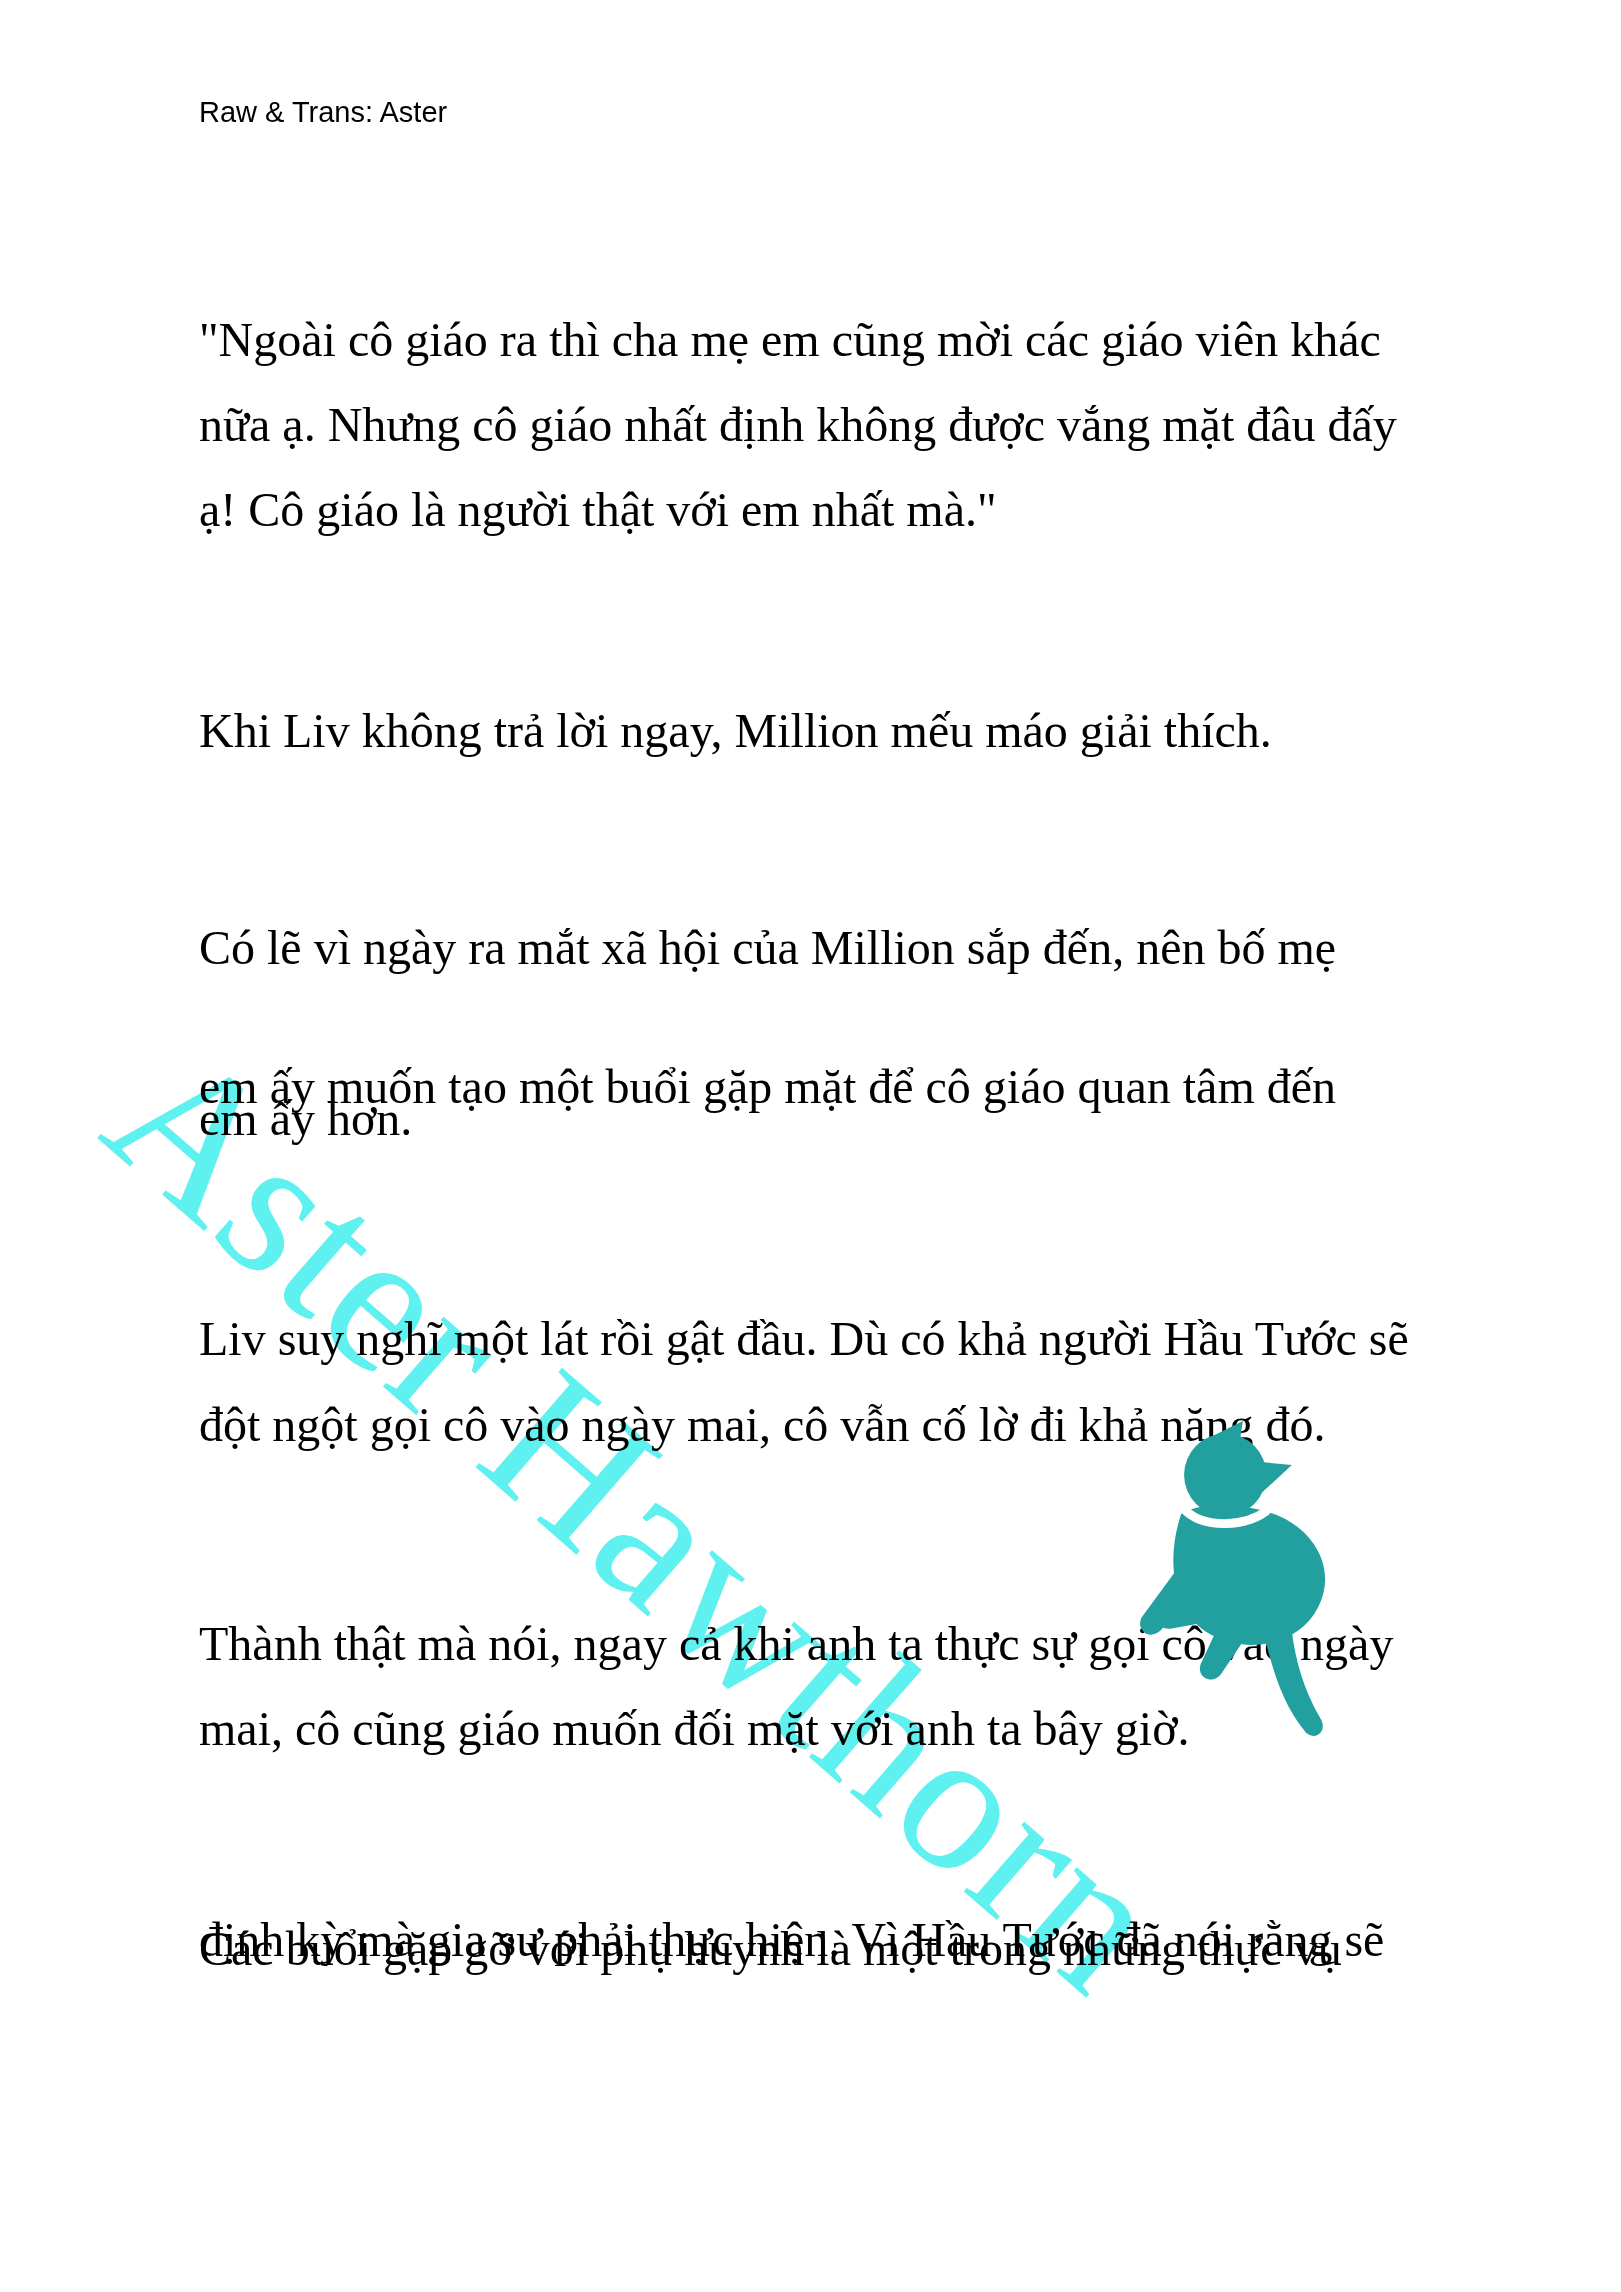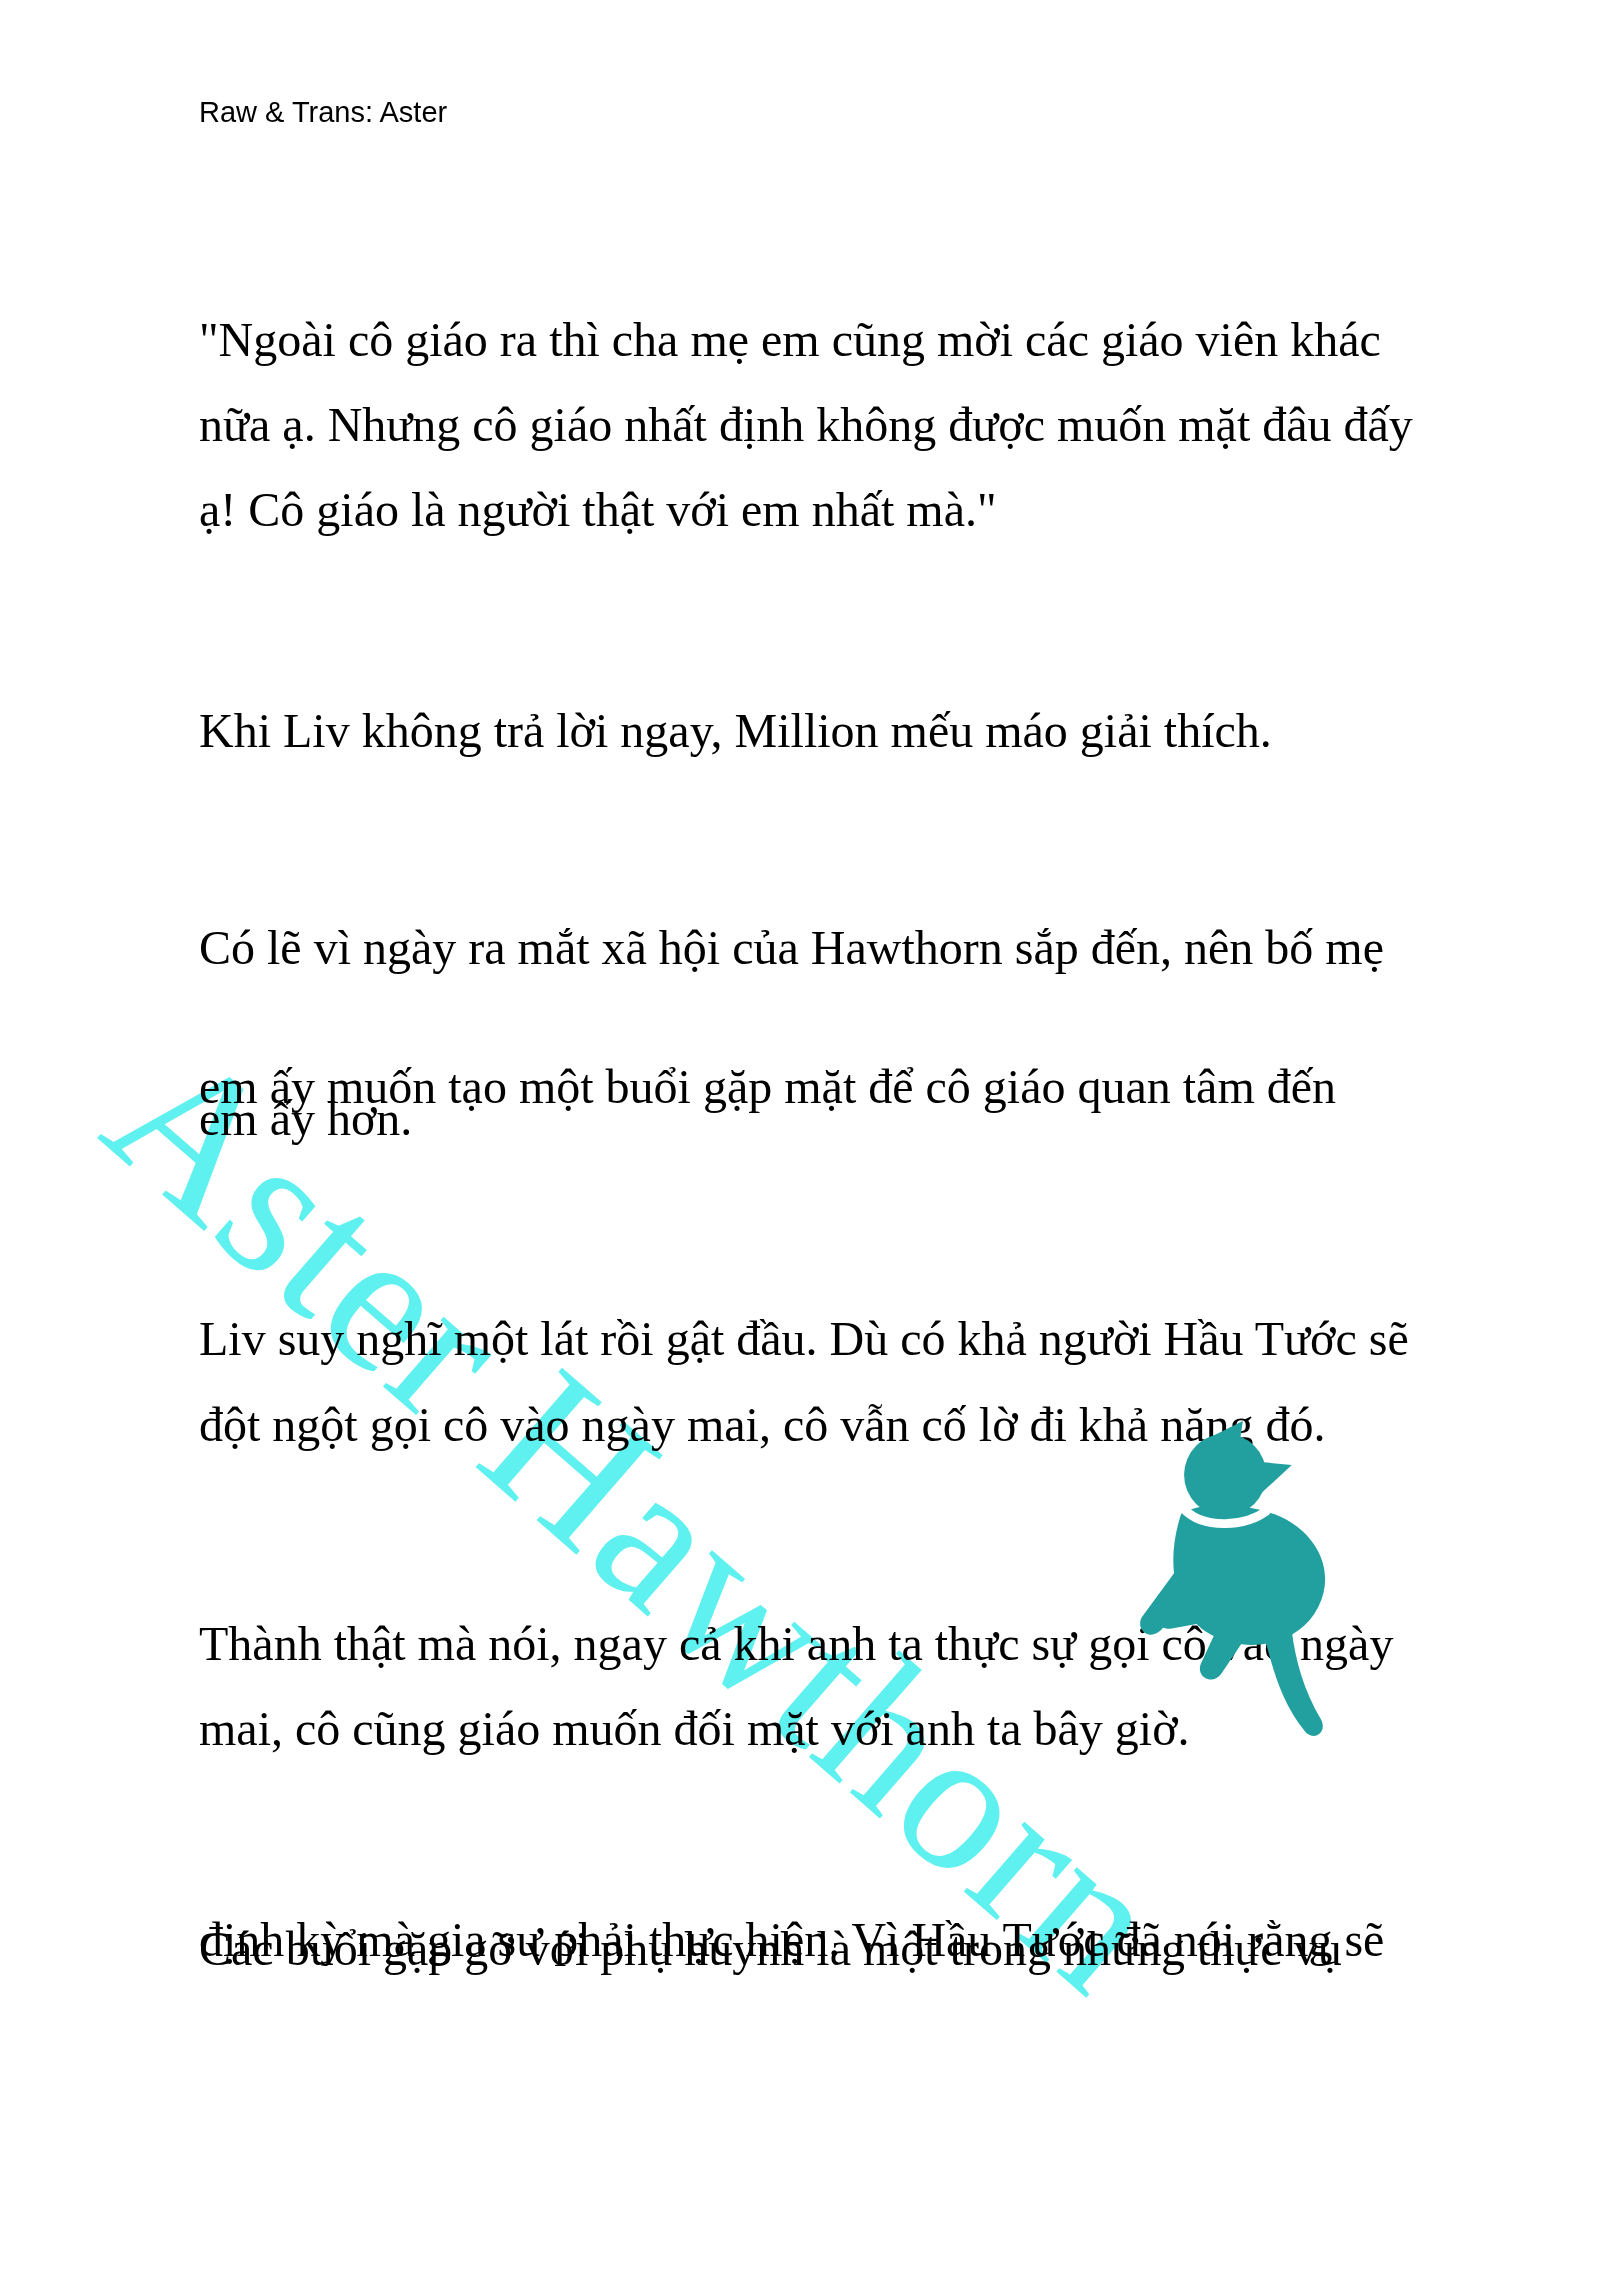--- a/index.html
+++ b/index.html
@@ -27,30 +27,30 @@
 <body>
 
 <div class="page">
 
   <div class="header">Raw &amp; Trans: Aster</div>
 
   <div class="watermark">Aster Hawthorn</div>
 
   <div>
     <div class="line" style="top:316px">"Ngoài cô giáo ra thì cha mẹ em cũng mời các giáo viên khác</div>
-    <div class="line" style="top:401px">nữa ạ. Nhưng cô giáo nhất định không được muốn mặt đâu đấy</div>
+    <div class="line" style="top:401px">nữa ạ. Nhưng cô giáo nhất định không được vắng mặt đâu đấy</div>
     <div class="line" style="top:486px">ạ! Cô giáo là người thật với em nhất mà."</div>
   </div>
 
   <div>
     <div class="line" style="top:707px">Khi Liv không trả lời ngay, Million mếu máo giải thích.</div>
   </div>
 
   <div>
-    <div class="line" style="top:924px">Có lẽ vì ngày ra mắt xã hội của Hawthorn sắp đến, nên bố mẹ</div>
+    <div class="line" style="top:924px">Có lẽ vì ngày ra mắt xã hội của Million sắp đến, nên bố mẹ</div>
     <div class="line" style="top:1063px">em ấy muốn tạo một buổi gặp mặt để cô giáo quan tâm đến</div>
     <div class="line" style="top:1095px">em ấy hơn.</div>
   </div>
 
   <div>
     <div class="line" style="top:1315px">Liv suy nghĩ một lát rồi gật đầu. Dù có khả người Hầu Tước sẽ</div>
     <div class="line" style="top:1401px">đột ngột gọi cô vào ngày mai, cô vẫn cố lờ đi khả năng đó.</div>
   </div>
 
   <div>

